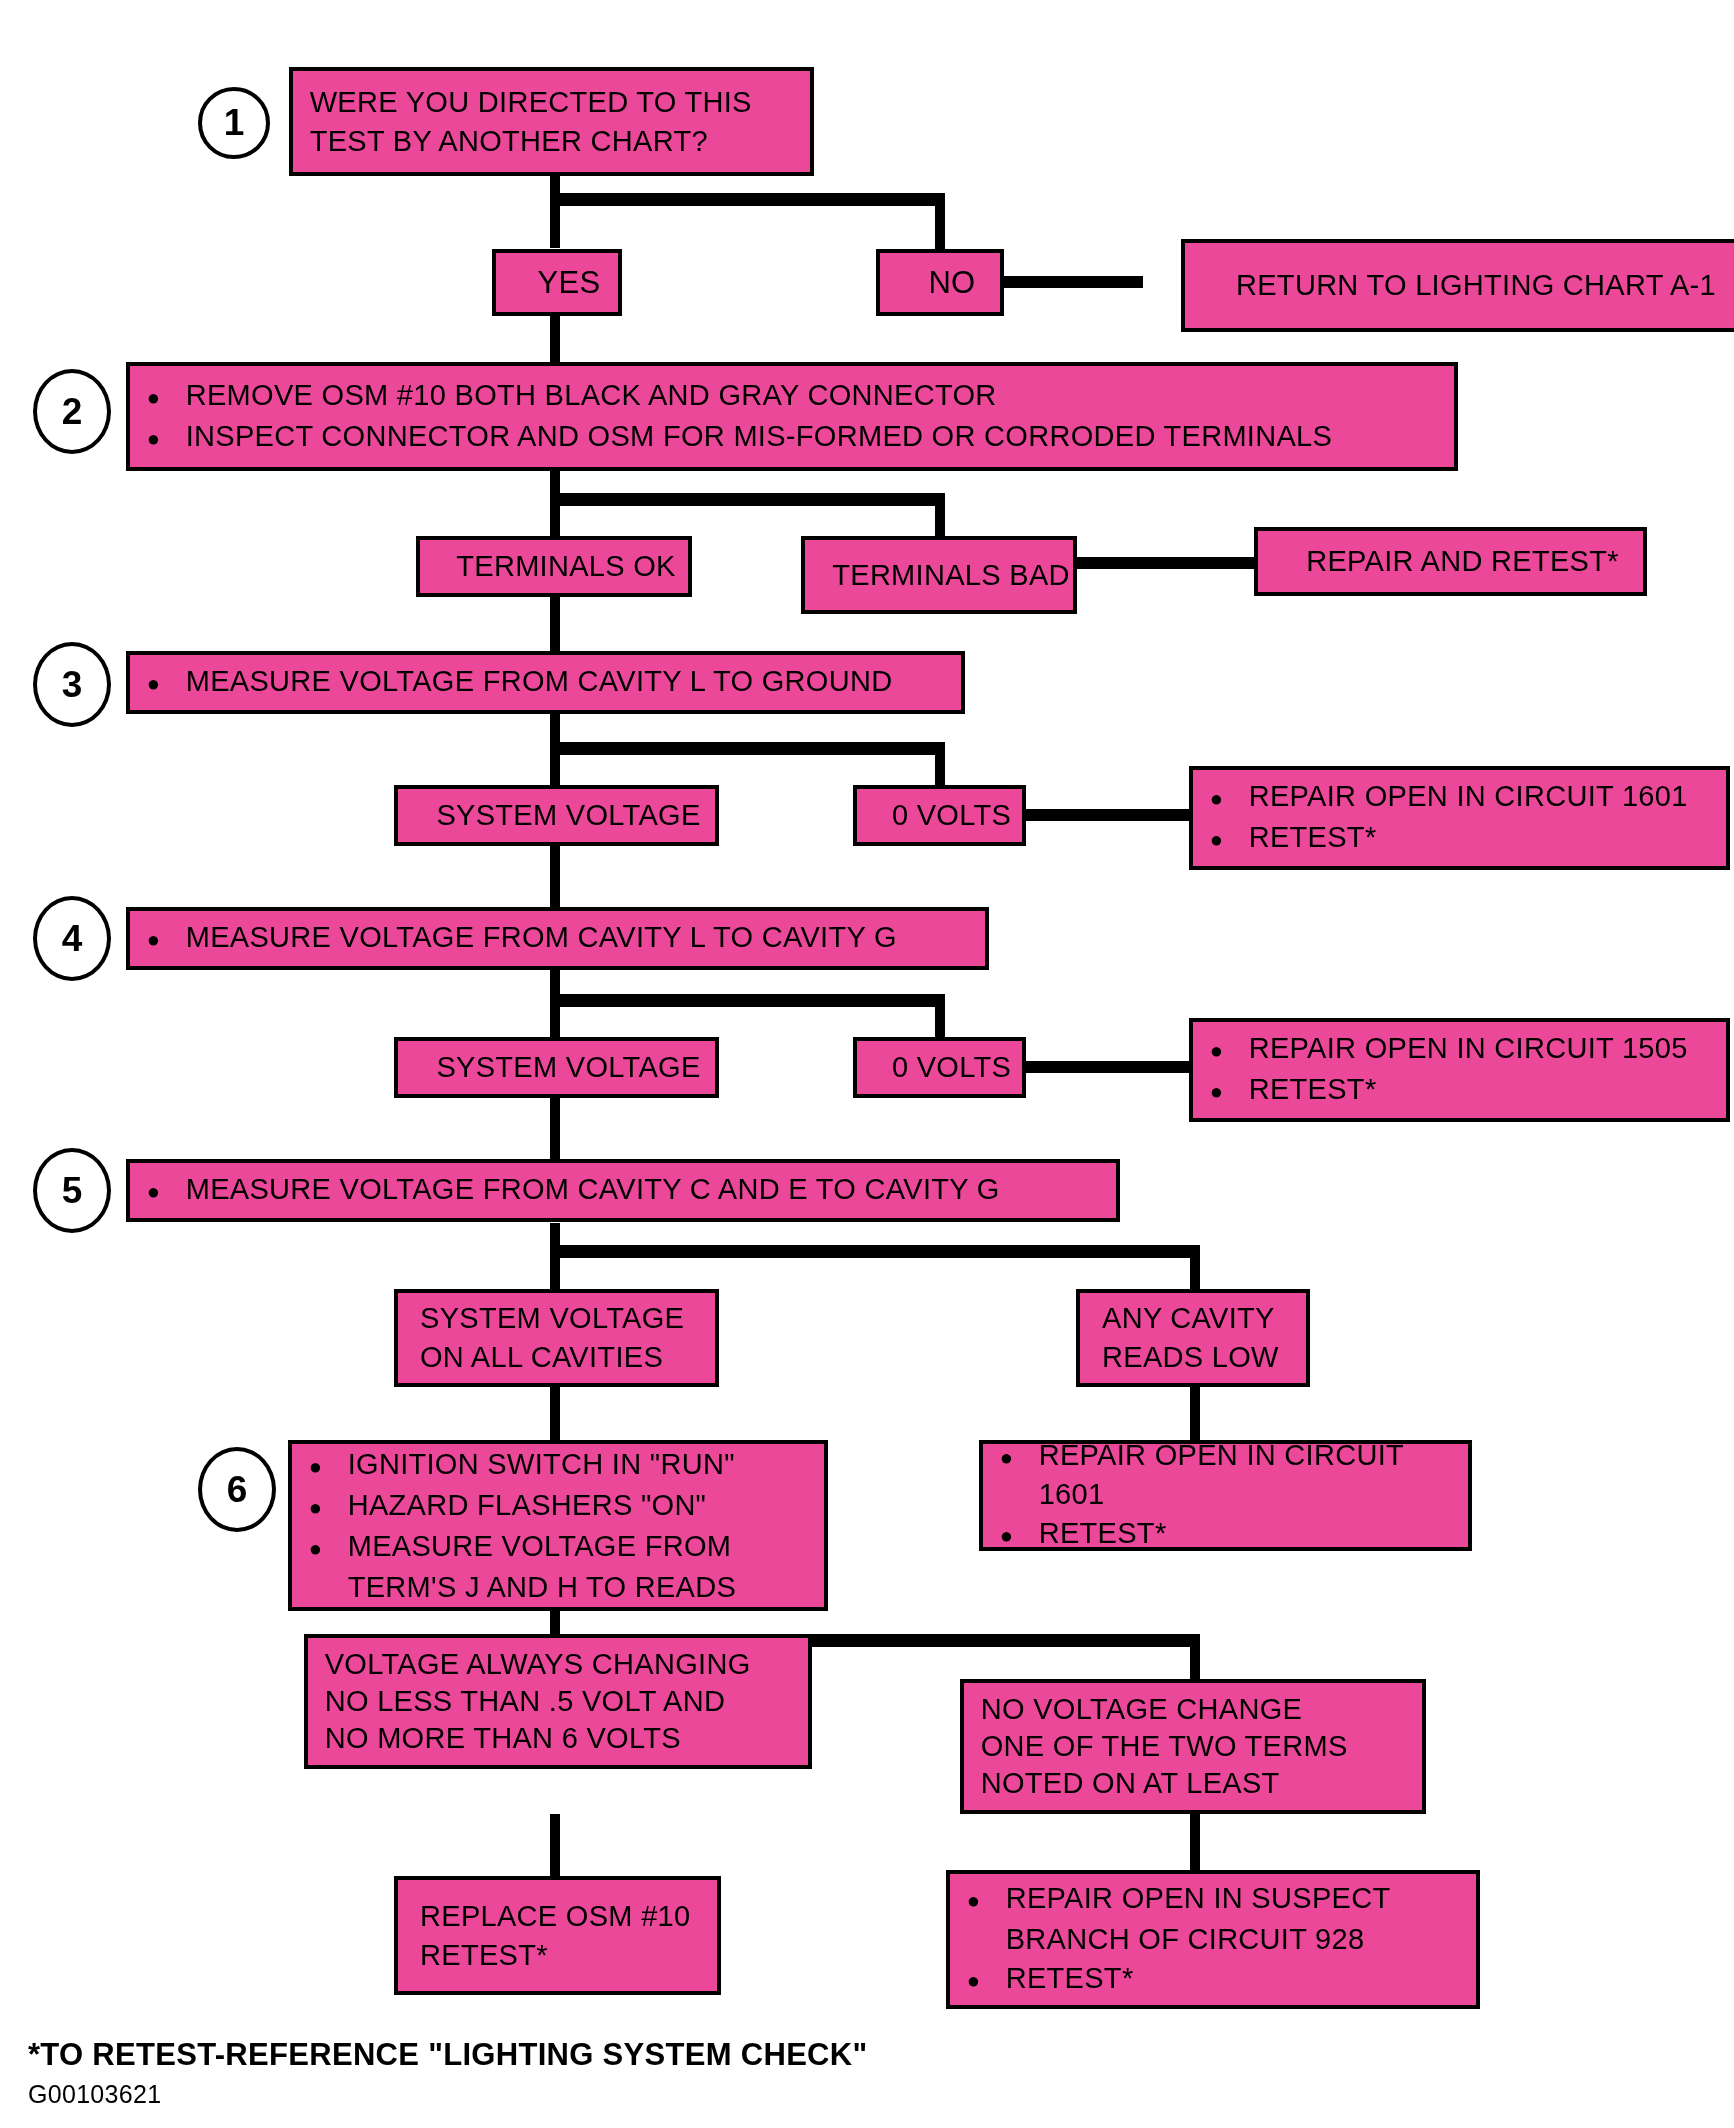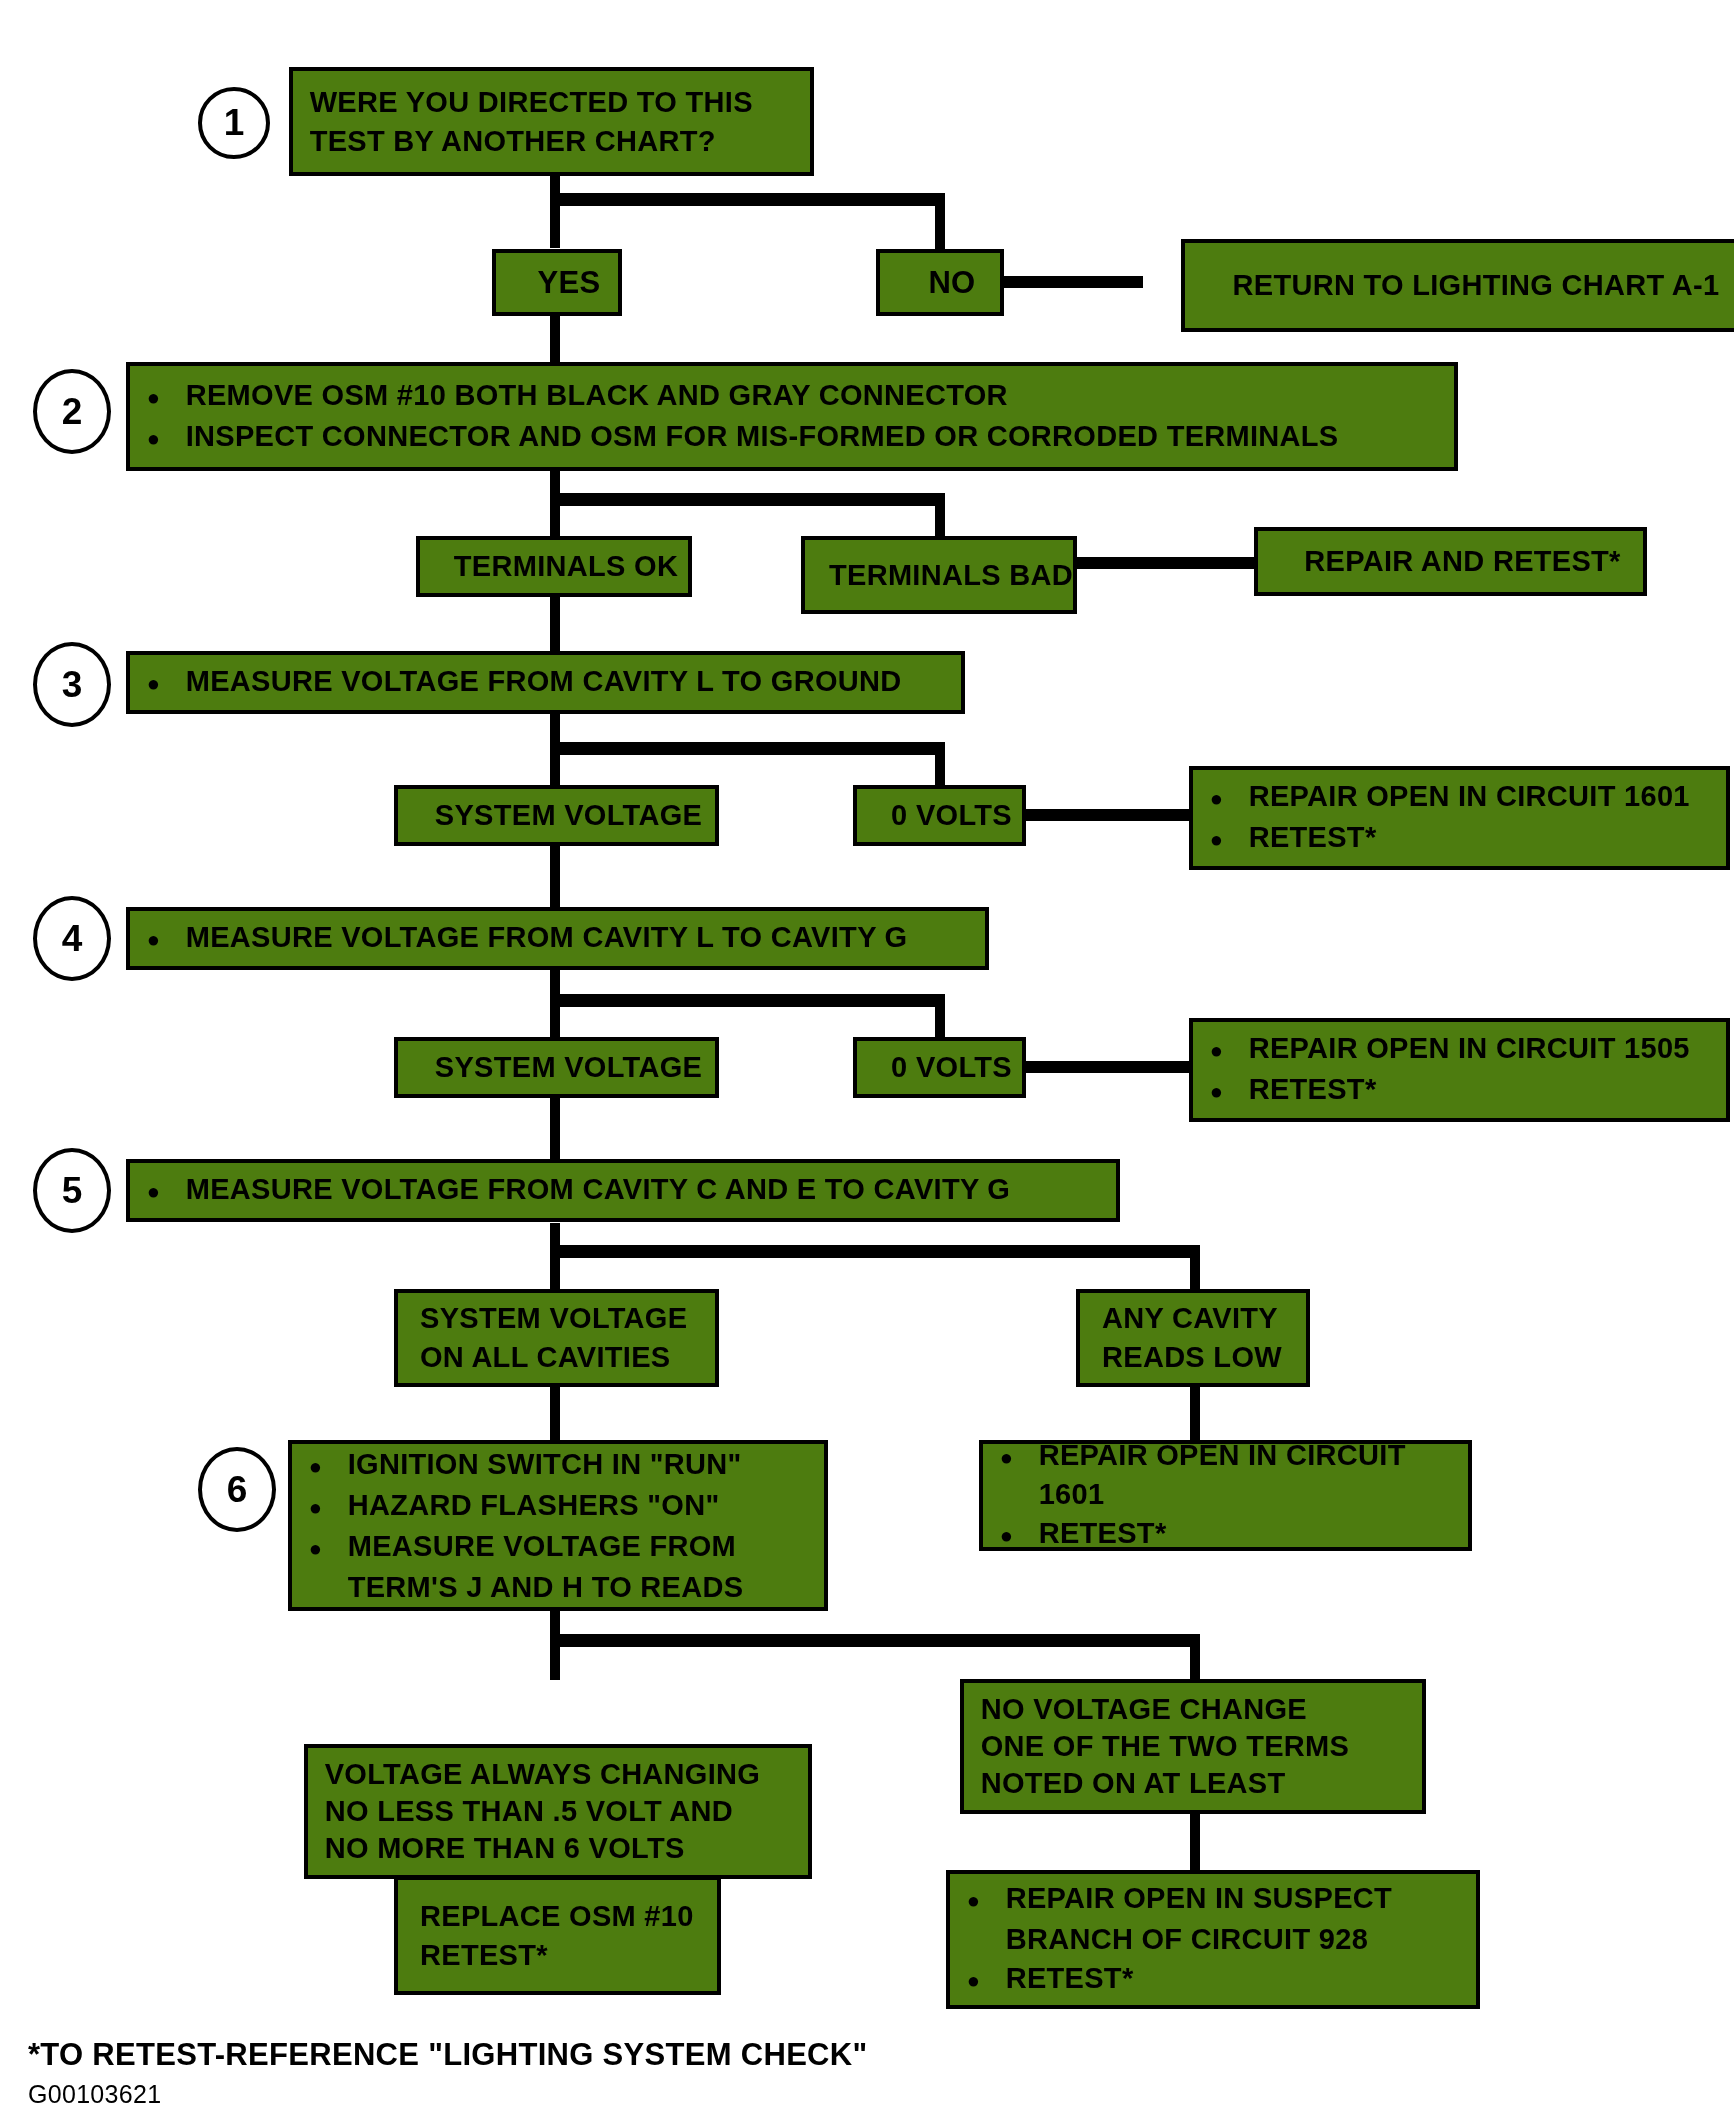--- a/index.html
+++ b/index.html
@@ -2,22 +2,22 @@
 <html style="font-size:15px"><head>
 <meta charset="utf-8">
 <style>
   html,body{margin:0;padding:0;background:#ffffff;}
   #canvas{
     position:relative;width:1735px;height:2129px;background:#ffffff;
     font-family:"Liberation Sans","DejaVu Sans",sans-serif;
     color:#000;overflow:hidden;
   }
   .box{
-    position:absolute;border:4.6px solid #000;background:#4d7c0f;
-    box-sizing:border-box;font-weight:700;font-size:29px;line-height:39px;
+    position:absolute;border:4.6px solid #000;background:#ec4899;
+    box-sizing:border-box;font-weight:400;font-size:29px;line-height:39px;
     letter-spacing:0.3px;
   }
   .center{display:flex;align-items:center;justify-content:center;text-align:center;padding-left:24px;}
   .leftpad{display:flex;flex-direction:column;justify-content:center;padding:7.4px 16.7px;}
   .brow{display:flex;align-items:baseline;}
   .bu{width:39px;flex:0 0 39px;font-size:22px;line-height:39px;}
   .bt{flex:1;}
   .bcont{margin-left:39px;}
   .circle{
     position:absolute;border:4.6px solid #000;border-radius:50%;background:#fff;
@@ -203,21 +203,21 @@
     <div class="brow">
         <span class="bu">●</span>
         <span class="bt">REPAIR OPEN IN CIRCUIT 1601</span>
       </div>
     <div class="brow">
         <span class="bu">●</span>
         <span class="bt">RETEST*</span>
       </div>
   </div>
 
-  <div class="box leftpad" style="left:304px;top:1744px;width:508px;height:135px;line-height:37px;">
+  <div class="box leftpad" style="left:304px;top:1634px;width:508px;height:135px;line-height:37px;">
     <div>VOLTAGE ALWAYS CHANGING</div>
     <div>NO LESS THAN .5 VOLT AND</div>
     <div>NO MORE THAN 6 VOLTS</div>
   </div>
   <div class="box leftpad" style="left:960px;top:1679px;width:466px;height:135px;line-height:37px;">
     <div>NO VOLTAGE CHANGE</div>
     <div>ONE OF THE TWO TERMS</div>
     <div>NOTED ON AT LEAST</div>
   </div>
 

